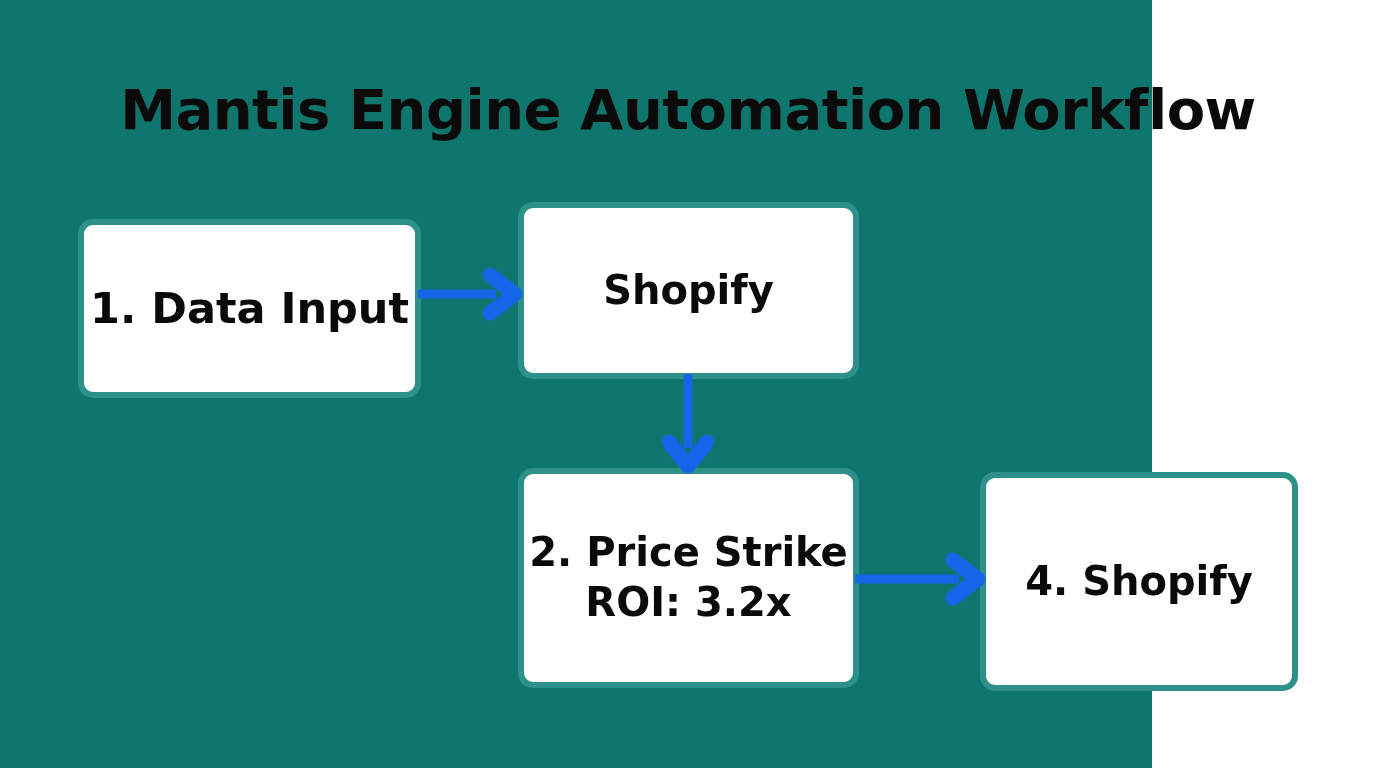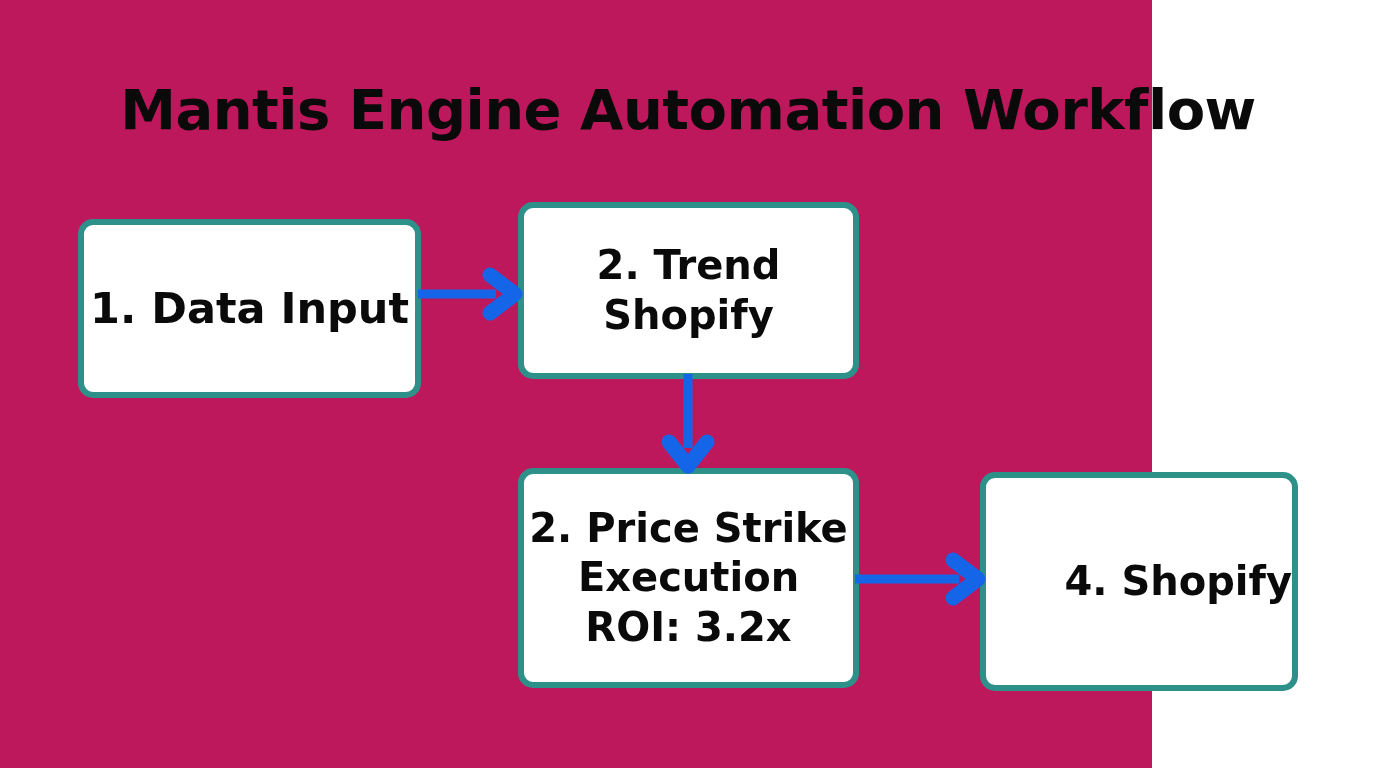--- a/index.html
+++ b/index.html
@@ -10,21 +10,21 @@
   body {
     width: 1376px;
     height: 768px;
     font-family: "DejaVu Sans", sans-serif;
     overflow: hidden;
   }
   #canvas {
     position: relative;
     width: 1152px;
     height: 768px;
-    background: #be185d;
+    background: #0f766e;
   }
 
   
   #diagram-title {
     position: absolute;
     left: 0;
     top: 78px;
     width: 1376px;
     text-align: center;
     font-size: 56px;
@@ -52,21 +52,21 @@
     line-height: 1.24;
   }
   .node .line {
     display: block;
     white-space: nowrap;
   }
 
   #node-1 { left: 78px;  top: 219px; width: 343px; height: 179px; font-size: 43px; }
   #node-2 { left: 518px; top: 202px; width: 341px; height: 177px; font-size: 40px; }
   #node-3 { left: 518px; top: 468px; width: 341px; height: 220px; font-size: 40px; }
-  #node-4 { left: 980px; top: 472px; width: 318px; height: 219px; font-size: 40px; align-items: flex-end; }
+  #node-4 { left: 980px; top: 472px; width: 318px; height: 219px; font-size: 40px; }
 
   
   .arrow {
     position: absolute;
   }
   .arrow svg { display: block; overflow: visible; }
 
   #arrow-1-2 { left: 418px; top: 268px; width: 104px; height: 52px; }
   #arrow-2-3 { left: 662px; top: 374px; width: 52px; height: 98px; }
   #arrow-3-4 { left: 855px; top: 553px; width: 130px; height: 52px; }
@@ -76,27 +76,25 @@
 
 <div id="canvas">
 
   <div id="diagram-title">Mantis Engine Automation Workflow</div>
 
   <div class="node" id="node-1">
     <span class="line">1. Data Input</span>
   </div>
 
   <div class="node" id="node-2">
-    <span class="line">2. Trend</span>
     <span class="line">Shopify</span>
   </div>
 
   <div class="node" id="node-3">
     <span class="line">2. Price Strike</span>
-    <span class="line">Execution</span>
     <span class="line">ROI: 3.2x</span>
   </div>
 
   <div class="node" id="node-4">
     <span class="line">4. Shopify</span>
   </div>
 
   <div class="arrow" id="arrow-1-2">
     <svg width="104" height="52" viewBox="0 0 104 52">
       <line x1="0" y1="26" x2="78" y2="26" stroke="#1565e8" stroke-width="9" stroke-linecap="butt"></line>

